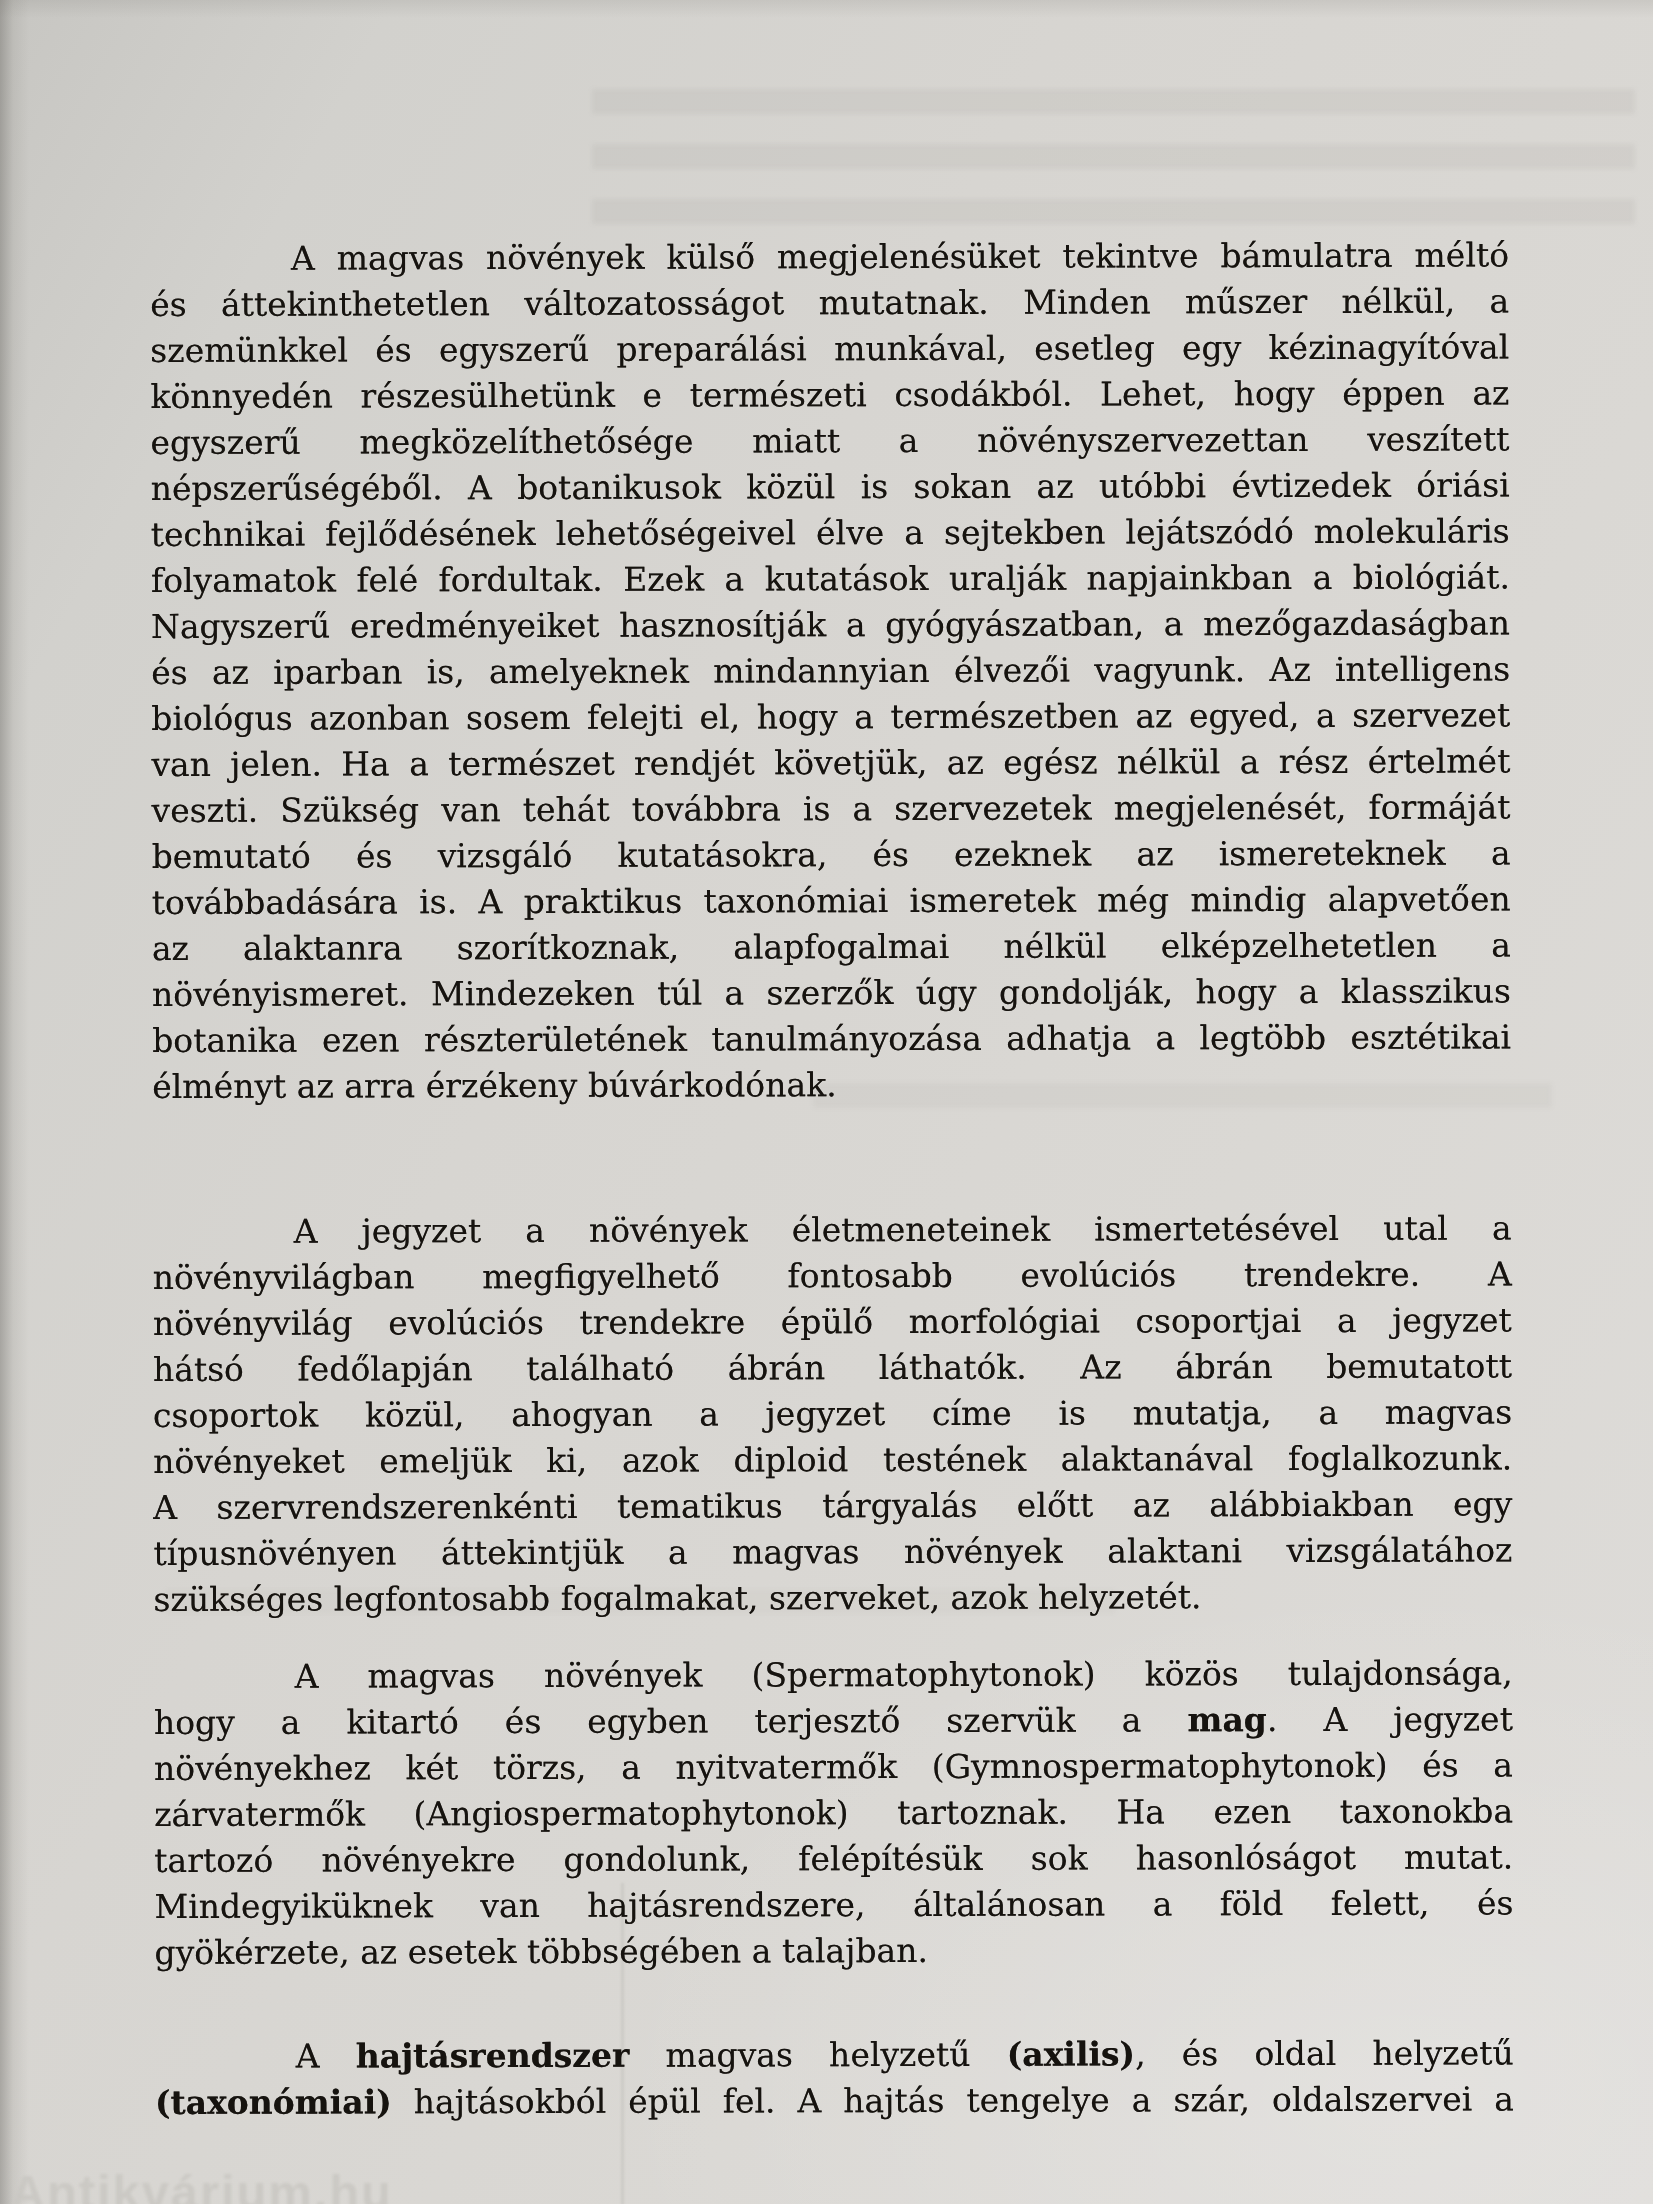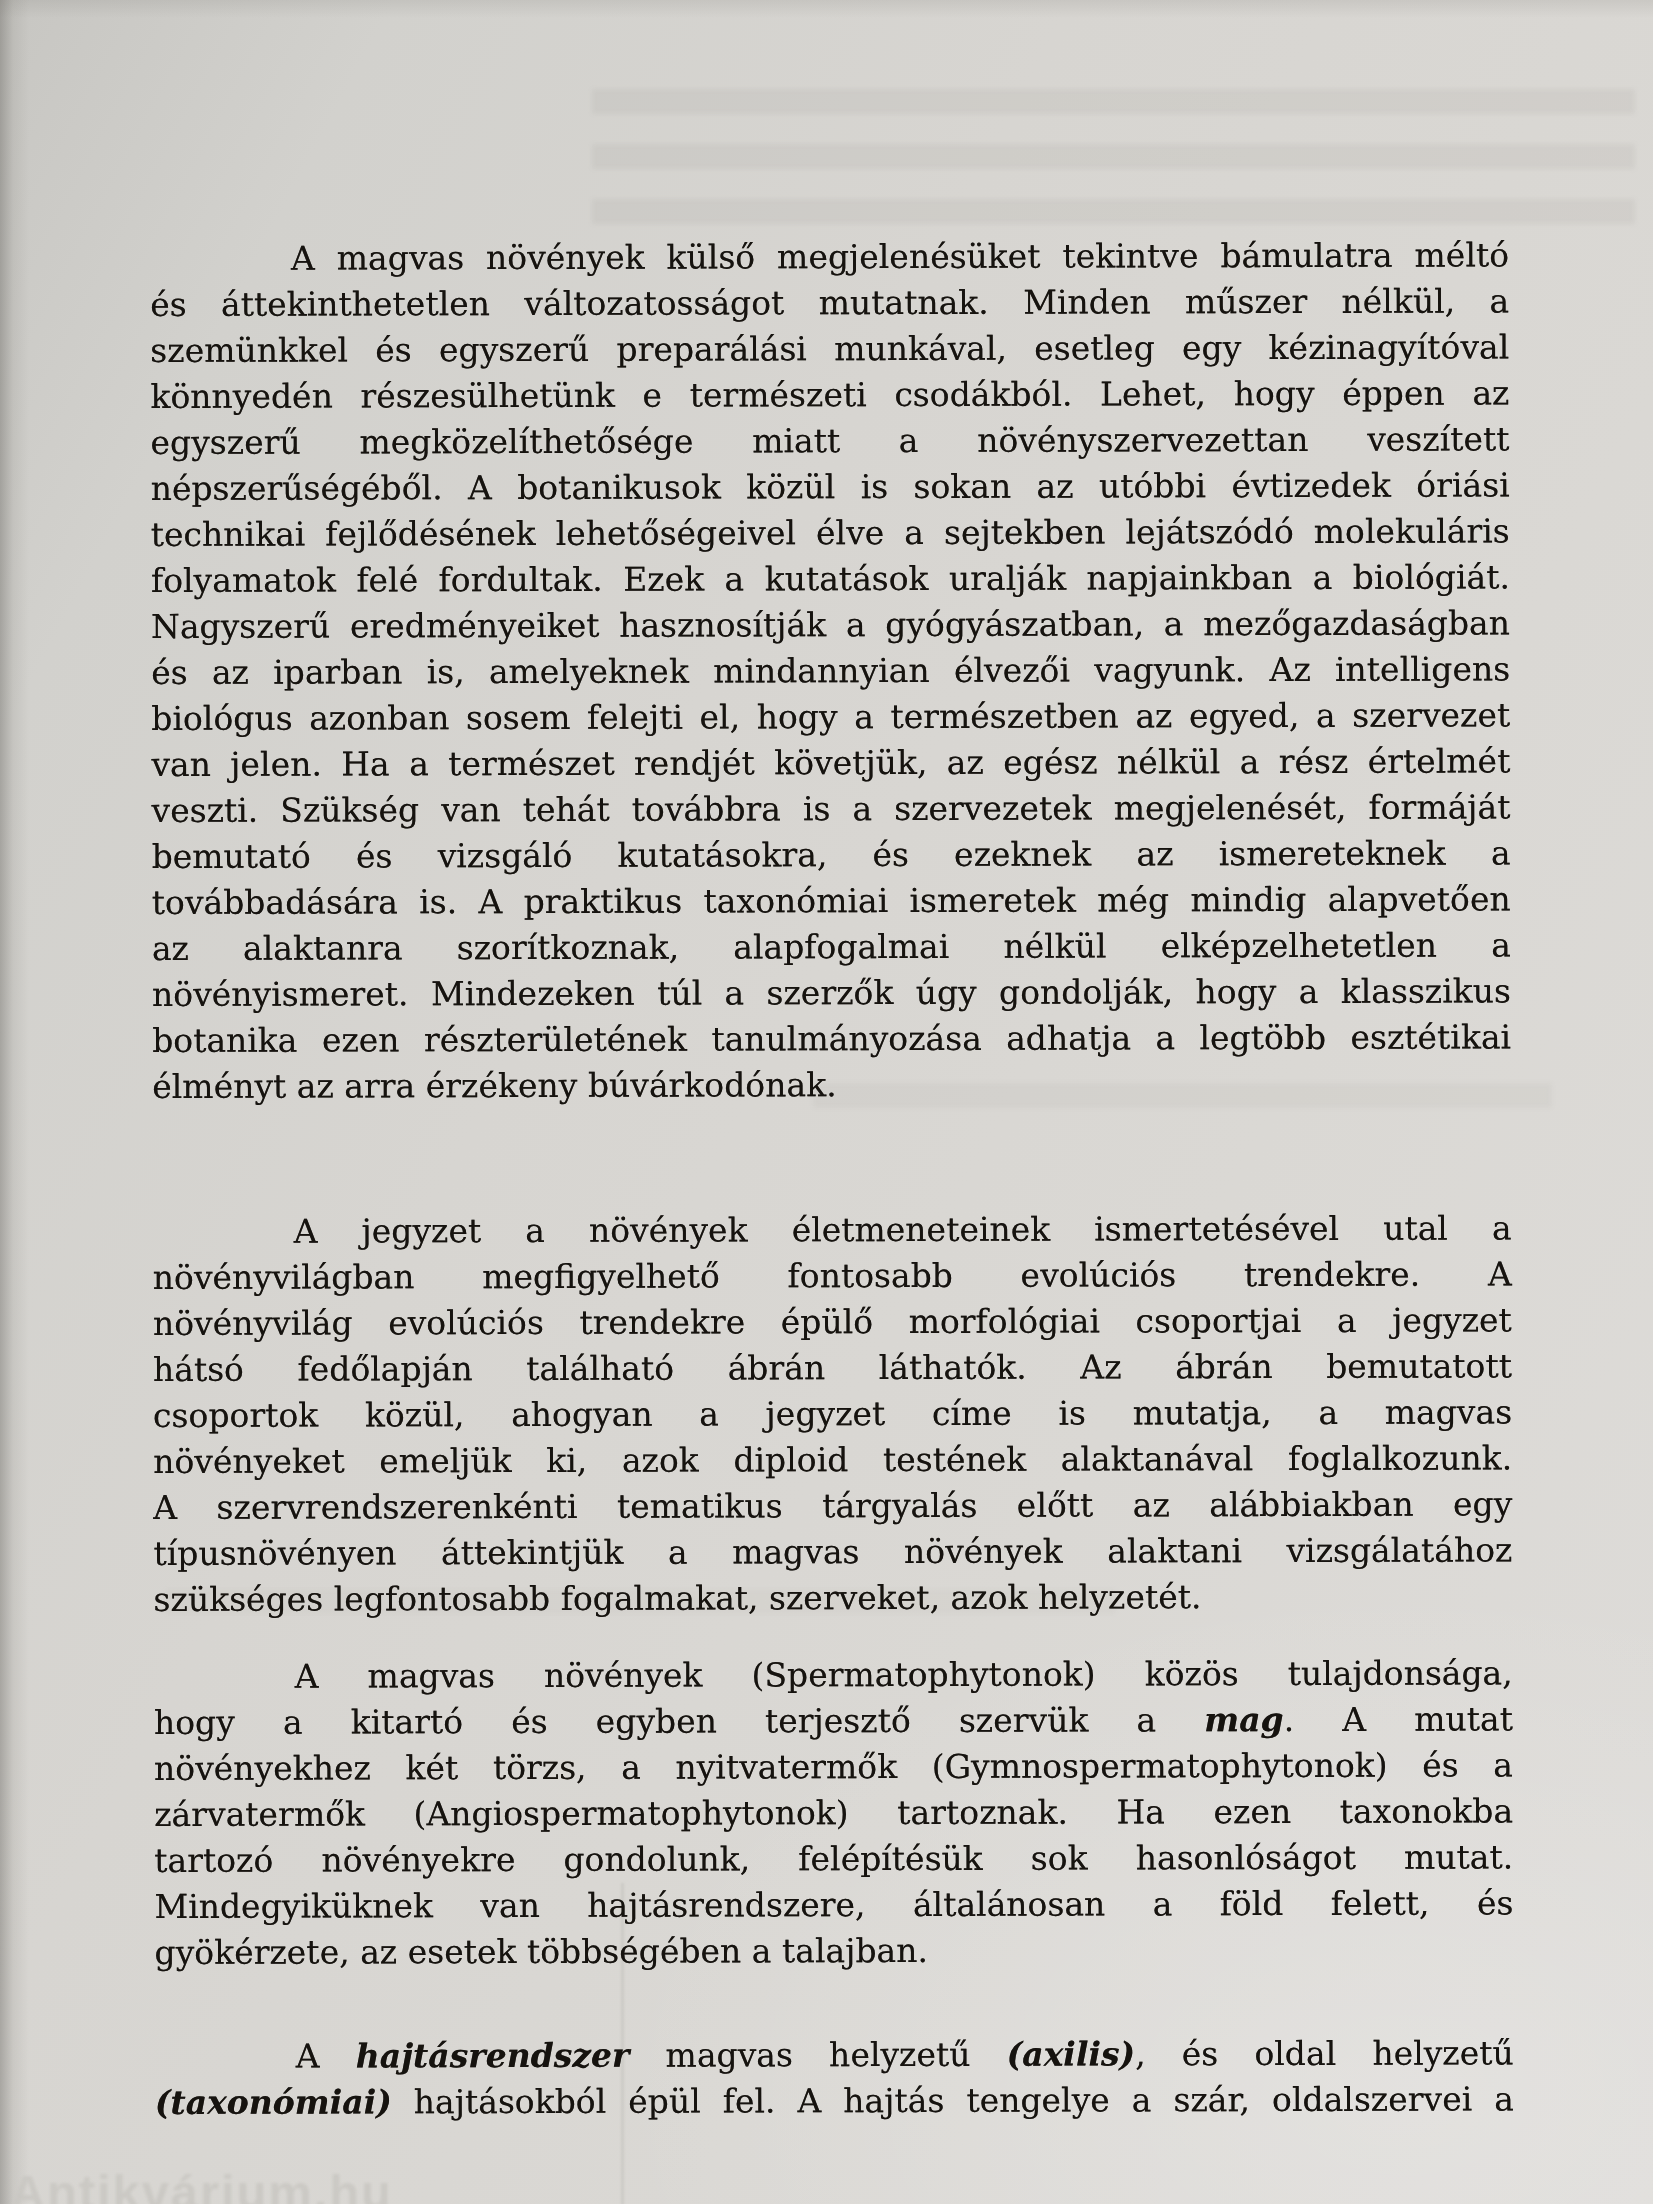--- a/index.html
+++ b/index.html
@@ -68,21 +68,21 @@
     transform: rotate(-0.15deg);
     transform-origin: top left;
   }
   .para { margin: 0; }
   .para-1 { margin-bottom: 99px; }
   .para-2 { margin-bottom: 31px; }
   .para-3 { margin-bottom: 58px; }
   .l  { text-align: justify; text-align-last: justify; }
   .li { text-indent: 141px; }
   .ll { text-align: left; text-align-last: left; }
-  .b  { font-weight: bold; font-style: italic; }
+  .b  { font-weight: bold; }
 
   .watermark {
     position: absolute;
     left: 9.7px; top: 2164px;
     font-family: "Liberation Sans", sans-serif;
     font-size: 49px;
     font-weight: bold;
     color: #c9c7c2;
     letter-spacing: 1.9px;
     filter: blur(1.5px);
@@ -140,21 +140,21 @@
       <div class="l">hátsó fedőlapján található ábrán láthatók. Az ábrán bemutatott</div>
       <div class="l">csoportok közül, ahogyan a jegyzet címe is mutatja, a magvas</div>
       <div class="l">növényeket emeljük ki, azok diploid testének alaktanával foglalkozunk.</div>
       <div class="l">A szervrendszerenkénti tematikus tárgyalás előtt az alábbiakban egy</div>
       <div class="l">típusnövényen áttekintjük a magvas növények alaktani vizsgálatához</div>
       <div class="ll">szükséges legfontosabb fogalmakat, szerveket, azok helyzetét.</div>
     </div>
 
     <div class="para para-3">
       <div class="l li">A magvas növények (Spermatophytonok) közös tulajdonsága,</div>
-      <div class="l"><span>hogy a kitartó és egyben terjesztő szervük a </span><span class="b">mag</span><span>. A mutat</span></div>
+      <div class="l"><span>hogy a kitartó és egyben terjesztő szervük a </span><span class="b">mag</span><span>. A jegyzet</span></div>
       <div class="l">növényekhez két törzs, a nyitvatermők (Gymnospermatophytonok) és a</div>
       <div class="l">zárvatermők (Angiospermatophytonok) tartoznak. Ha ezen taxonokba</div>
       <div class="l">tartozó növényekre gondolunk, felépítésük sok hasonlóságot mutat.</div>
       <div class="l">Mindegyiküknek van hajtásrendszere, általánosan a föld felett, és</div>
       <div class="ll">gyökérzete, az esetek többségében a talajban.</div>
     </div>
 
     <div class="para para-4">
       <div class="l li"><span>A </span><span class="b">hajtásrendszer</span><span> magvas helyzetű </span><span class="b">(axilis)</span><span>, és oldal helyzetű</span></div>
       <div class="l"><span class="b">(taxonómiai)</span><span> hajtásokból épül fel. A hajtás tengelye a szár, oldalszervei a</span></div>

